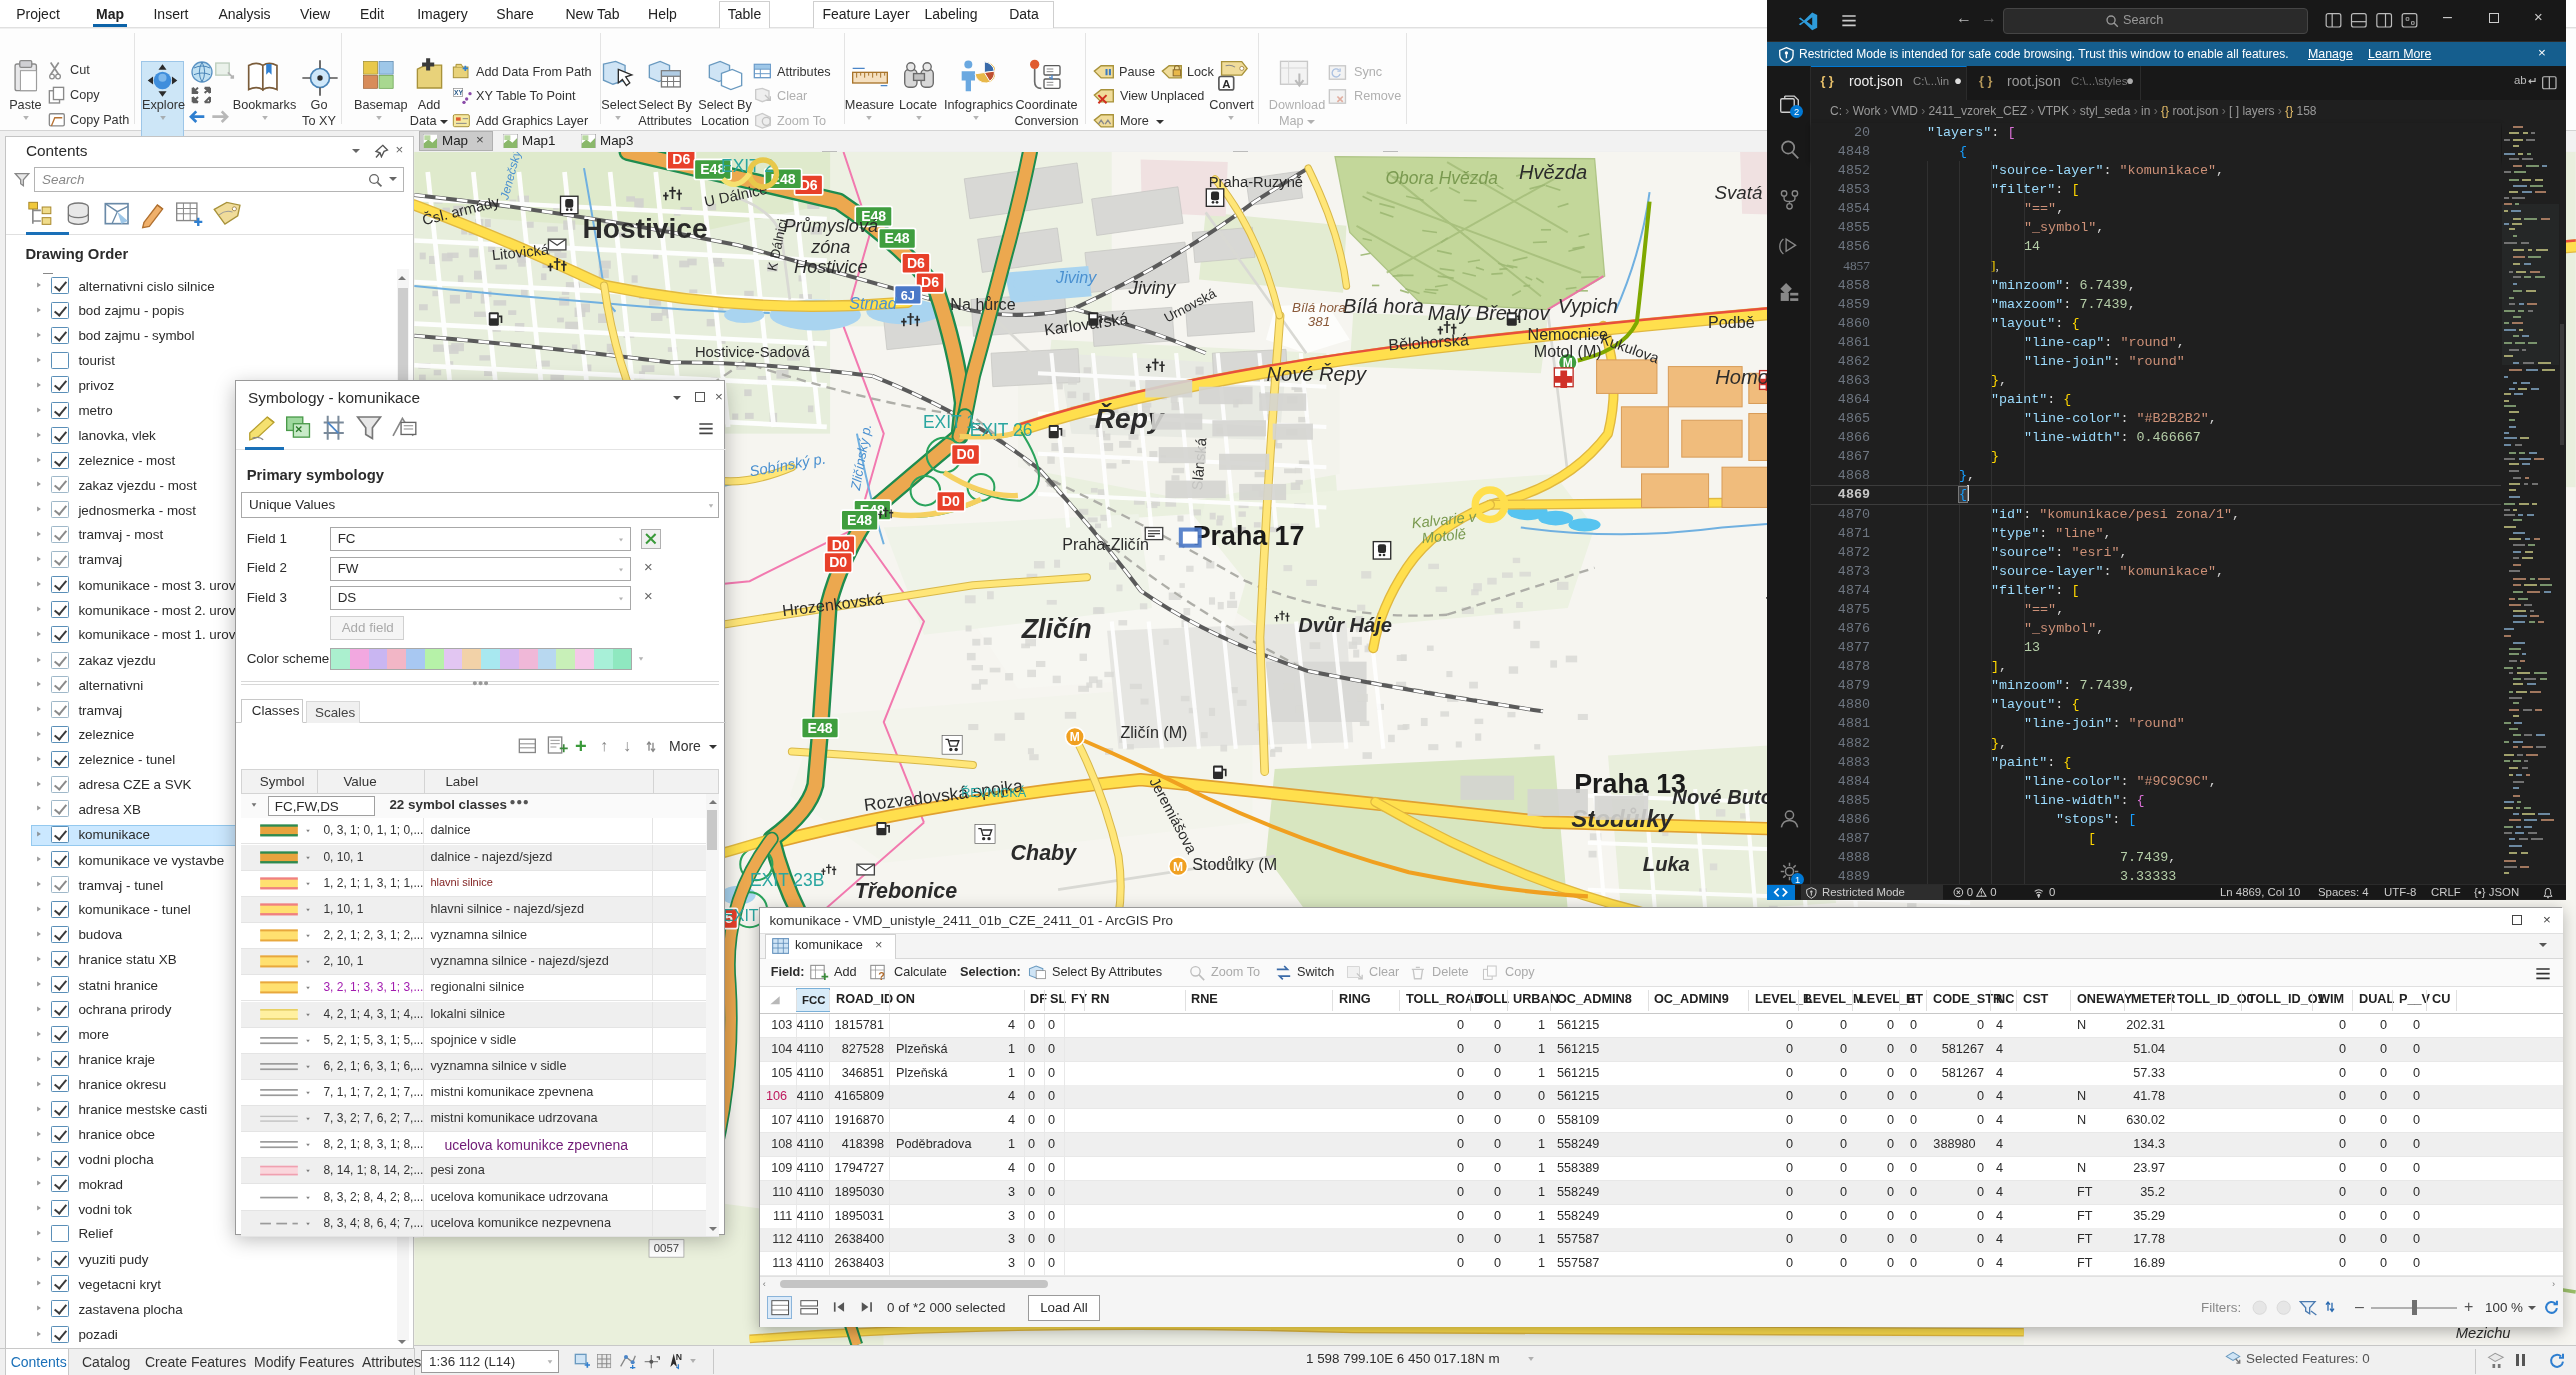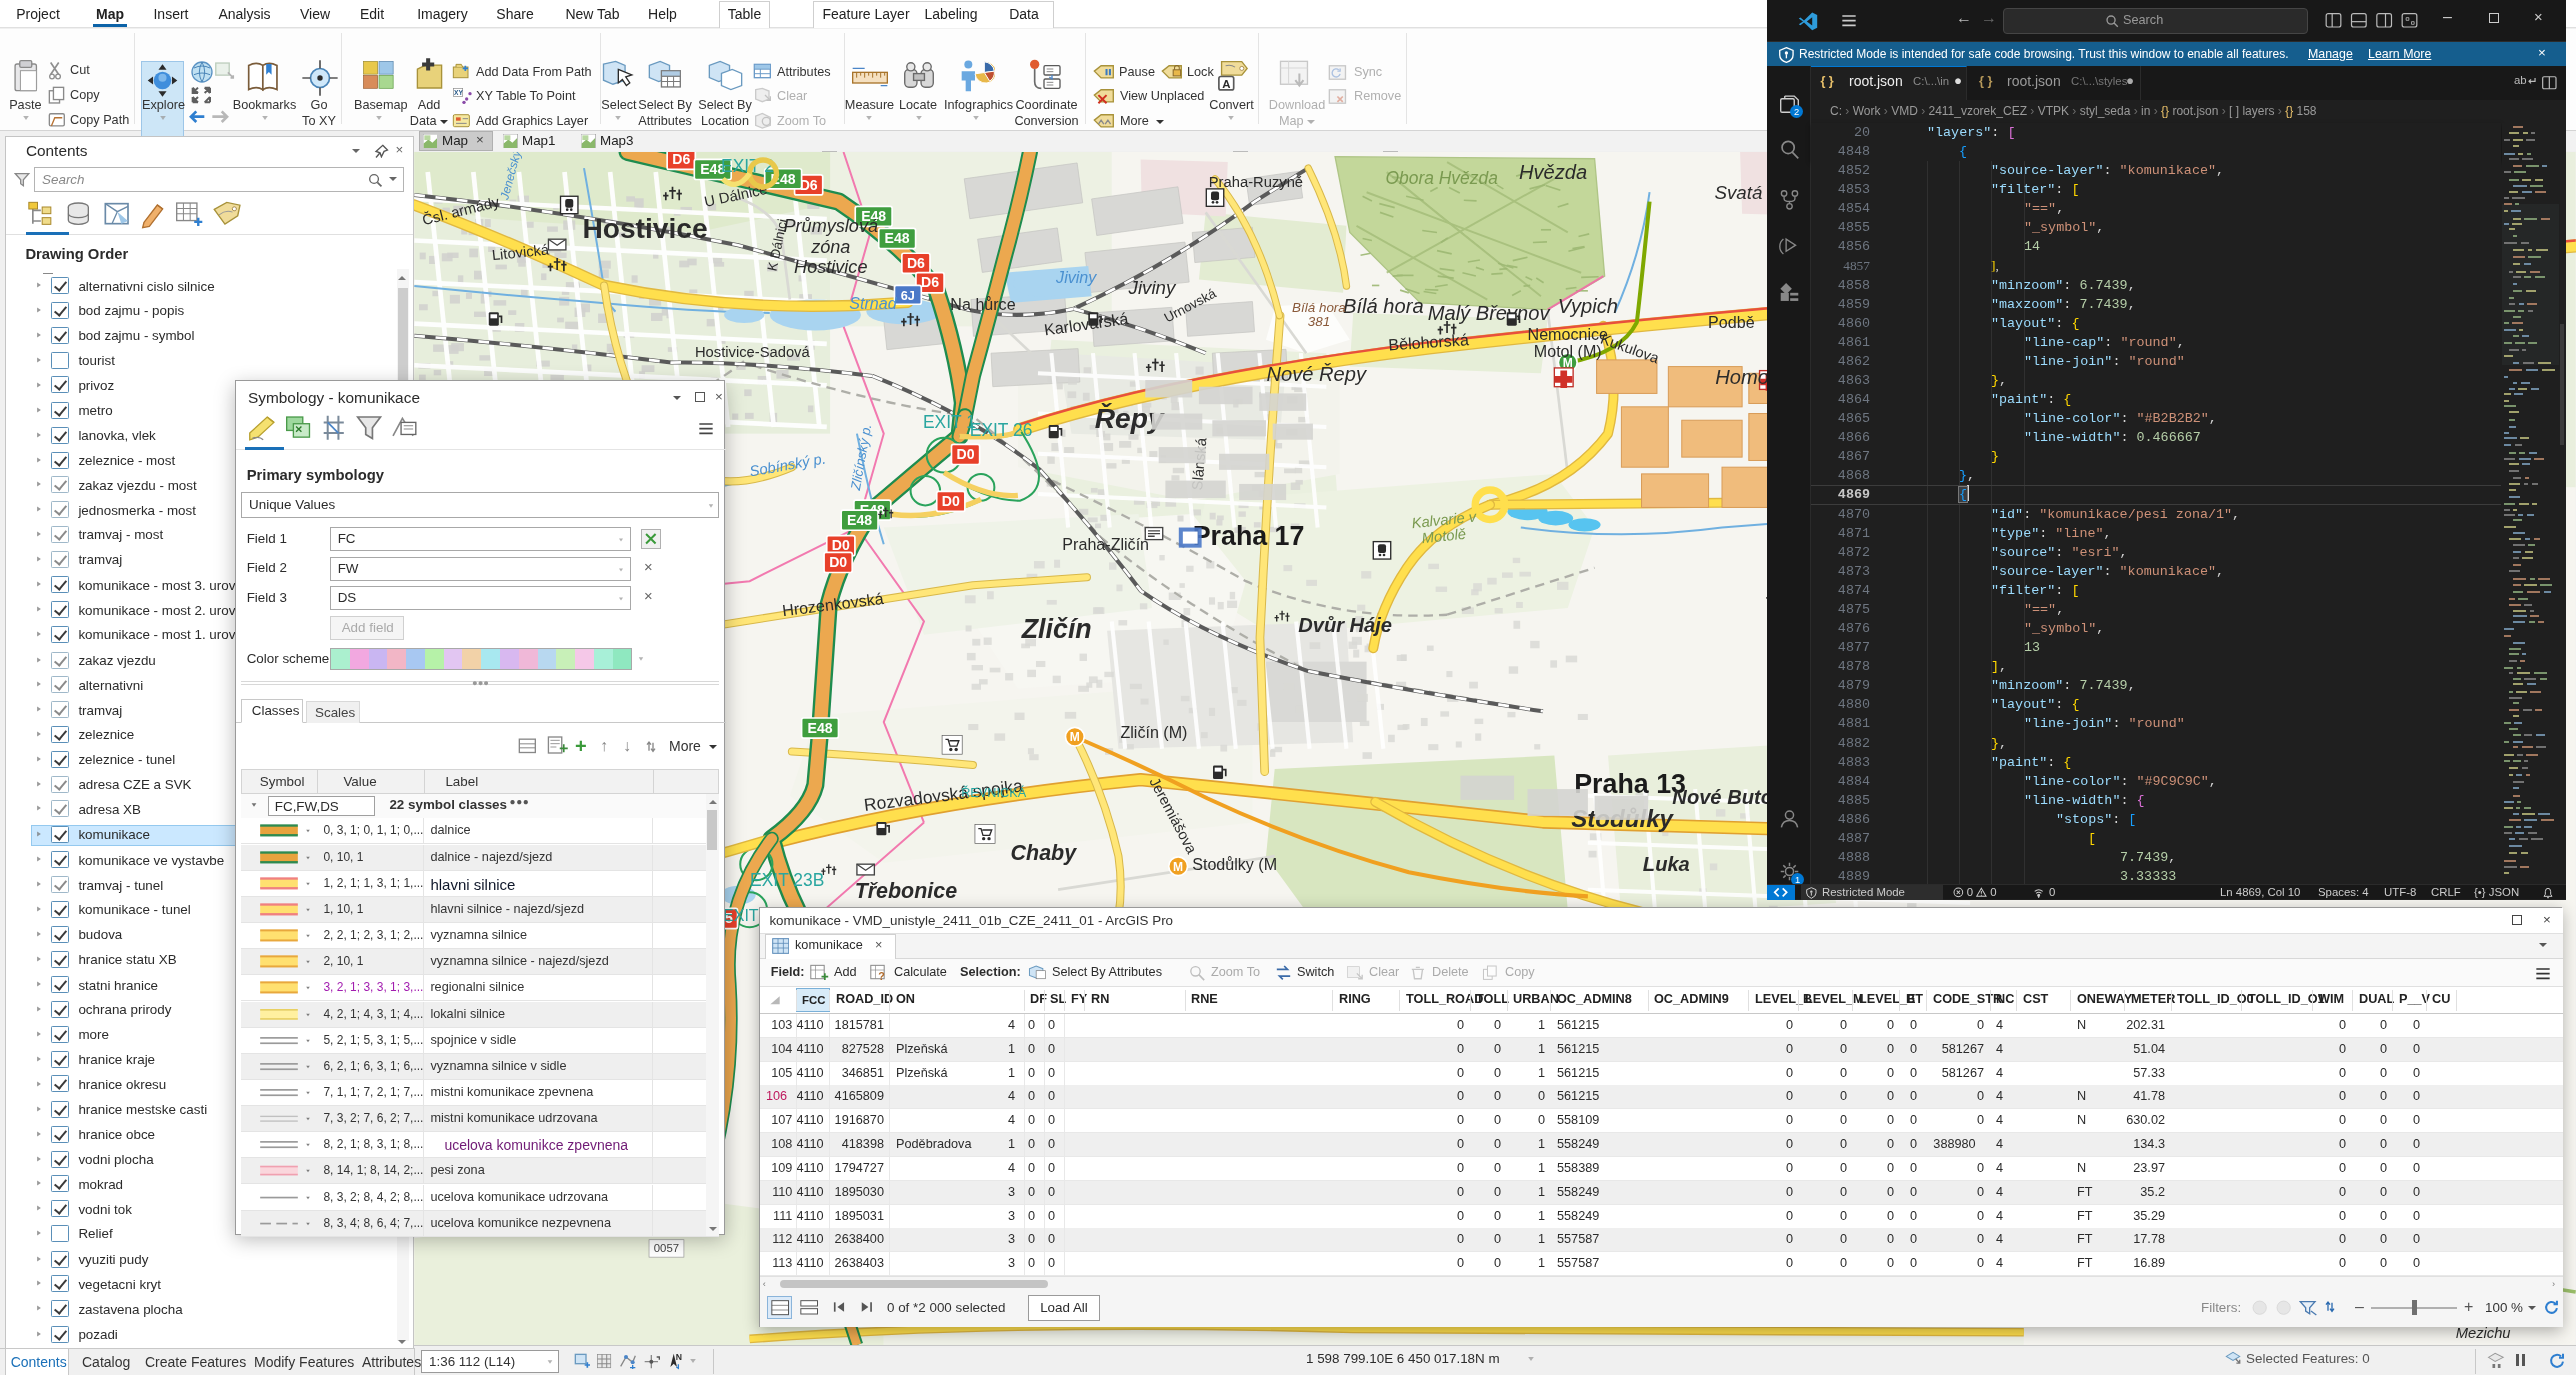--- a/index.html
+++ b/index.html
@@ -1726,21 +1726,21 @@
         <div class="abs" style="left:411px;top:0;width:0.7px;height:26px;background:#e4e4e4"></div>
       </div>
 <div class="abs" style="left:5.4px;top:490px;width:478px;height:26px;background:#ffffff;border-bottom:0.7px solid #e4e4e4">
         <div class="abs" style="left:19px;top:5.4px"><svg width="38" height="14.8" viewBox="0 0 56 22">
             <rect y="4" width="56" height="14" fill="#FFE070"></rect>
             <rect y="2" width="56" height="3.5" fill="#F08080"></rect>
             <rect y="16.5" width="56" height="3.5" fill="#F08080"></rect>
           </svg></div>
         <div class="exp" style="left:64px;top:9.4px;transform:rotate(90deg) scale(.45);border-left-color:#555"></div>
         <div class="abs" style="left:82px;top:5.4px;width:101px;overflow:hidden;white-space:nowrap;font-size:12px;color:#333">1, 2, 1; 1, 3, 1; 1,...</div>
-        <div class="abs" style="left:189px;top:5.4px;font-size:15px;color:#0f172a">hlavni silnice</div>
+        <div class="abs" style="left:189px;top:5.4px;font-size:11px;color:#7f1d1d">hlavni silnice</div>
         <div class="abs" style="left:182px;top:0;width:0.7px;height:26px;background:#e4e4e4"></div>
         <div class="abs" style="left:411px;top:0;width:0.7px;height:26px;background:#e4e4e4"></div>
       </div>
 <div class="abs" style="left:5.4px;top:516px;width:478px;height:26px;background:#efefef;border-bottom:0.7px solid #e4e4e4">
         <div class="abs" style="left:19px;top:5.4px"><svg width="38" height="14.8" viewBox="0 0 56 22">
             <rect y="4" width="56" height="14" fill="#FFE070"></rect>
             <rect y="2" width="56" height="3.5" fill="#F08080"></rect>
             <rect y="16.5" width="56" height="3.5" fill="#F08080"></rect>
           </svg></div>
         <div class="exp" style="left:64px;top:9.4px;transform:rotate(90deg) scale(.45);border-left-color:#555"></div>

